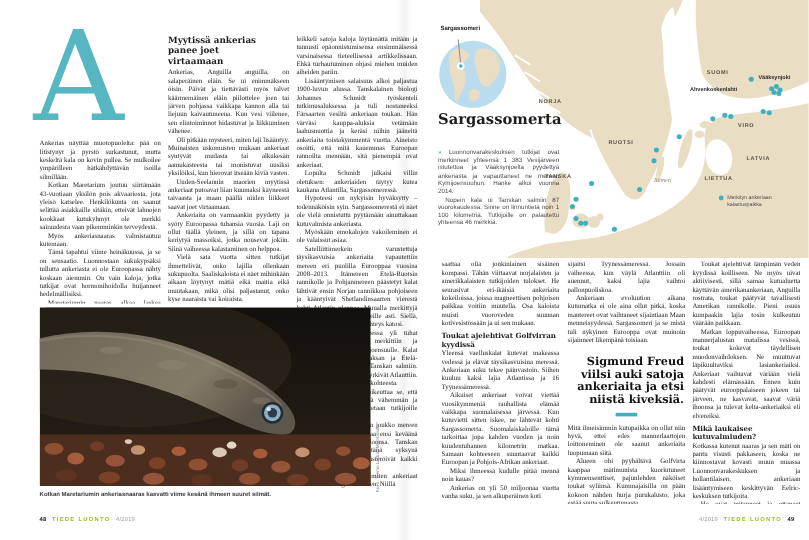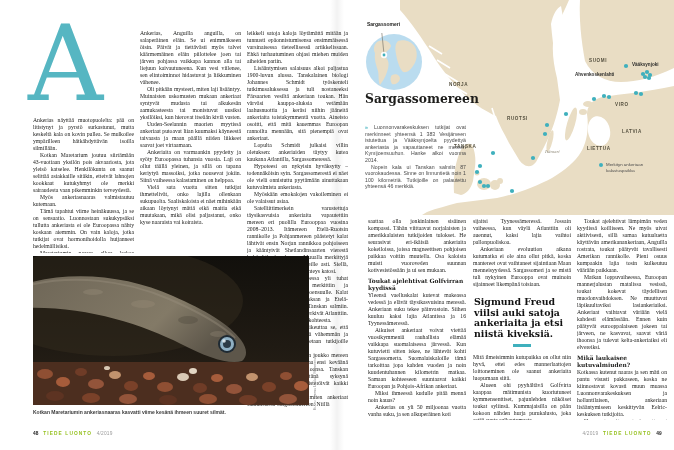--- a/index.html
+++ b/index.html
@@ -60,40 +60,41 @@
                  font-family:"DejaVu Serif", serif; font-weight:bold; font-size:12.3px;
                  line-height:13px; color:#1d1d1b; }
   .map-intro { position:absolute; left:28px; top:124px; width:101px;
                font-family:"Liberation Sans", sans-serif; font-size:5.2px; line-height:6.6px;
                color:#4a4a4a; text-align:justify; }
   .map-intro p.cont { text-indent:6px; }
   .map-intro .marker { color:#3fb0bd; font-weight:bold; }
 
   
   .pull-quote { font-family:"DejaVu Serif", serif; font-weight:bold; font-size:9.4px;
-                line-height:10.6px; text-align:left; text-indent:0 !important;
+                line-height:10.6px; text-align:right; text-indent:0 !important;
                 margin:9px 1px 0 1px; color:#111; }
   .quote-bar { width:18px; height:3px; background:#3fb0bd; margin:5px auto 7px auto; }
 </style>
 </head>
 <body>
 
 <div class="spread">
 
   <div class="dropcap">A</div>
 
   <div class="body-col" style="left:33px; top:117px; width:101px; height:136px;">
     <p class="flush">Ankerias näyttää muotopuolelta: pää on litistynyt ja pyrstö surkastunut, mutta keskeltä kala on kovin pullea. Se mulkoilee ympärilleen hätkähdyttävän isoilla silmillään.</p>
     <p>Kotkan Maretarium joutuu siirtämään 43-vuotiaan yksilön pois akvaariosta, jota yleisö katselee. Henkilökunta on saanut selittää asiakkaille sitäkin, etteivät lahnojen kookkaat kutukyhmyt ole merkki sairaudesta vaan pikemminkin terveydestä.</p>
     <p>Myös ankeriasnaaras valmistautuu kutemaan.</p>
     <p>Tämä tapahtui viime heinäkuussa, ja se on sensaatio. Luonnostaan sukukypsäksi tullutta ankeriasta ei ole Euroopassa nähty koskaan aiemmin. On vain kaloja, jotka tutkijat ovat hormonihoidolla huijanneet hedelmällisiksi.</p>
     <p>Maretariumin naaras alkaa laskea mätiään, mutta kuolee kesken kaiken. Mädinlasku on raskasta, ja luonnossakin kalan elämä loppuu siihen.</p>
   </div>
 
   <div class="body-col" style="left:140px; top:30px; width:101px; height:224px;">
+    <div class="col-heading">Myytissä ankerias panee joet virtaamaan</div>
     <p class="flush">Ankerias, Anguilla anguilla, on salaperäinen eläin. Se ui enimmäkseen öisin. Päivät ja tiettävästi myös talvet käärmemäinen eläin piilottelee joen tai järven pohjassa vaikkapa kannon alla tai liejuun kaivautuneena. Kun vesi viilenee, sen elintoiminnot hidastuvat ja liikkuminen vähenee.</p>
     <p>Oli pitkään mysteeri, miten laji lisääntyy. Muinaisten uskomusten mukaan ankeriaat syntyvät mudasta tai alkukesän aamukasteesta tai monistuvat uusiksi yksilöiksi, kun hierovat itseään kiviä vasten.</p>
     <p>Uuden-Seelannin maorien myytissä ankeriaat putoavat liian kuumaksi käyneestä taivaasta ja maan päällä niiden liikkeet saavat joet virtaamaan.</p>
     <p>Ankeriaita on varmaankin pyydetty ja syöty Euroopassa tuhansia vuosia. Laji on ollut täällä yleinen, ja sillä on tapana keriytyä massoiksi, jotka nousevat jokiin. Siinä vaiheessa kalastaminen on helppoa.</p>
     <p>Vielä sata vuotta sitten tutkijat ihmettelivät, onko lajilla ollenkaan sukupuolta. Saaliskaloista ei näet mihinkään aikaan löytynyt mätiä eikä maitia eikä muutakaan, mikä olisi paljastanut, onko kyse naaraista vai koiraista.</p>
 
   </div>
 
   <div class="body-col" style="left:247px; top:30px; width:101px; height:392px;">
     <p class="flush">leikkeli satoja kaloja löytämättä mitään ja tunnusti epäonnistumisensa ensimmäisessä varsinaisessa tieteellisessä artikkelissaan. Ehkä turhautuminen ohjasi miehen muiden aiheiden pariin.</p>
@@ -259,21 +260,21 @@
         <path fill="#e9ddc4" d="M12,9 C18,6 25,8 26,13 C25,17 21,18 19,22 L22,26 C24,29 24,33 22,39 C20,45 17,49 15,52 C13,48 14,42 13,38 C11,32 9,26 10,20 C8,16 9,12 12,9 Z"></path>
         <path fill="#e9ddc4" d="M33,8 C40,6 47,9 50,14 C53,20 52,28 48,33 C45,38 40,41 37,38 C34,34 32,27 31,21 C30,15 30,11 33,8 Z"></path>
         <path fill="#e9ddc4" d="M27,42 C31,40 35,42 35,46 C34,50 30,52 27,51 C25,48 25,44 27,42 Z"></path>
         <line x1="16" y1="-8" x2="19" y2="21" stroke="#7e7a6e" stroke-width="0.7"></line>
         <circle cx="19" cy="22" r="3.2" fill="#ffffff" opacity="0.9"></circle>
         <circle cx="19" cy="22" r="1.4" fill="#3fb0bd"></circle>
       </svg>
     </div>
 
     <div class="map-heading">
-      <div>Sargassomereen</div>
+      <div>Sargassomerta</div>
     </div>
     <div class="map-intro">
       <p><span class="marker">»</span> <span>Luonnonvarakeskuksen tutkijat ovat merkinneet yhteensä 1 383 Vesijärveen istutettua ja Vääksynjoelta pyydettyä ankeriasta ja vapauttaneet ne mereen Kymijoensuuhun. Hanke alkoi vuonna 2014.</span></p>
       <p class="cont">Nopein kala ui Tanskan salmiin 87 vuorokaudessa. Sinne on linnuntietä noin 1 100 kilometriä. Tutkijoille on palautettu yhteensä 46 merkkiä.</p>
     </div>
   </div>
 
   <div class="body-col" style="left:368px; top:218px; width:98px; height:202px;">
     <p class="flush">saattaa olla jonkinlainen sisäinen kompassi. Tähän viittaavat norjalaisten ja amerikkalaisten tutkijoiden tulokset. He seurasivat eri-ikäisiä ankeriaita kokeiloissa, joissa magneettisen pohjoisen paikkaa voitiin muutella. Osa kaloista muisti vuoroveden suunnan kotivesistössään ja ui sen mukaan.</p>
     <p class="subhead">Toukat ajelehtivat Golfvirran kyydissä</p>

